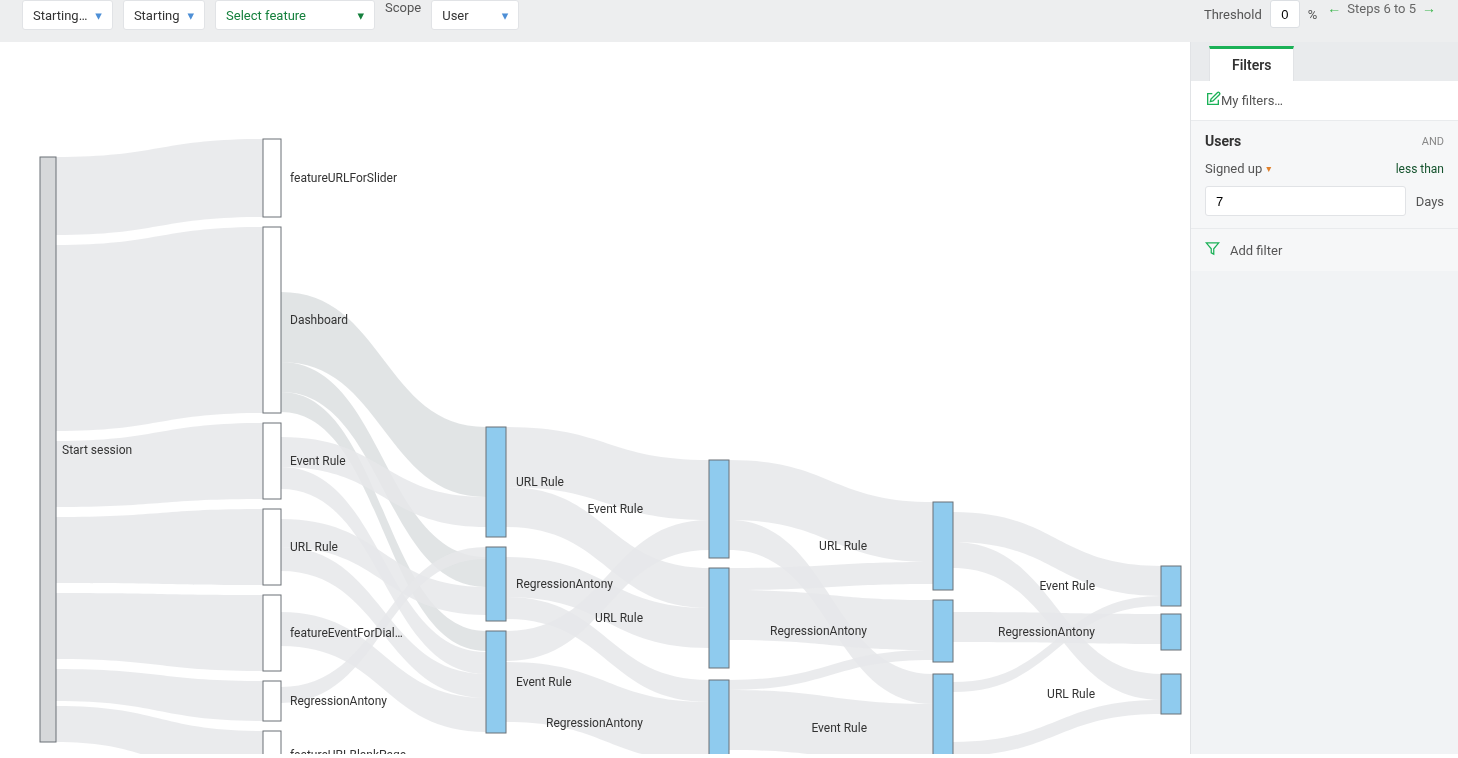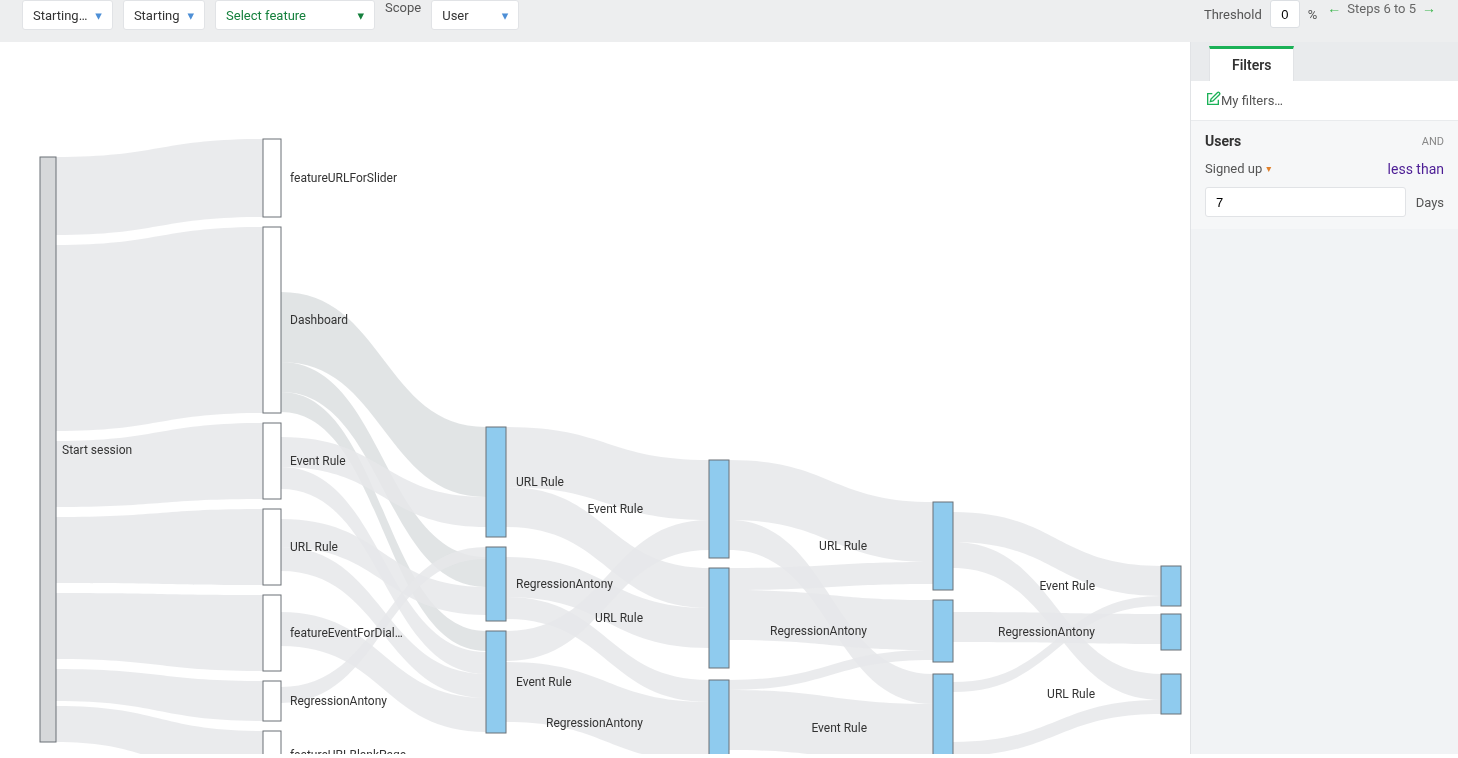--- a/index.html
+++ b/index.html
@@ -110,25 +110,25 @@
   justify-content: space-between;
   align-items: center;
   padding: 12px 14px 8px;
 }
 .sect-head .title { font-weight: 700; font-size: 14px; color: #333; }
 .sect-head .and { font-size: 11px; color: #888; }
 .filter-row {
   padding: 4px 14px 10px;
   display: flex;
   justify-content: space-between;
-  align-items: flex-start;
+  align-items: flex-end;
 }
 .sel-label { color: #555; font-size: 13px; display: flex; align-items: center; gap: 4px; }
 .sel-label .chev2 { color: #e0802b; font-size: 10px; }
-.less-link { color: #4c1d95; font-size: 14px; cursor: pointer; }
+.less-link { color: #14532d; font-size: 12px; cursor: pointer; }
 .input-row {
   padding: 0 14px 12px;
   display: flex;
   align-items: center;
   gap: 10px;
 }
 .days-input {
   flex: 1;
   height: 30px;
   border: 1px solid #e1e3e6;
@@ -303,15 +303,23 @@
         <span class="sel-label">
           <span>Signed up</span>
           <span class="chev2">▾</span>
         </span>
         <span class="less-link">less than</span>
       </div>
       <div class="input-row">
         <input class="days-input" value="7" style="">
         <span class="days-label">Days</span>
       </div>
+      <div class="add-filter">
+        <span class="funnel">
+          <svg width="15" height="15" viewBox="0 0 24 24" fill="none" stroke="currentColor" stroke-width="2">
+              <polygon points="22 3 2 3 10 12.5 10 19 14 21 14 12.5 22 3"></polygon>
+            </svg>
+        </span>
+        <span>Add filter</span>
+      </div>
     </div>
   </div>
 </div>
 
 </body></html>

